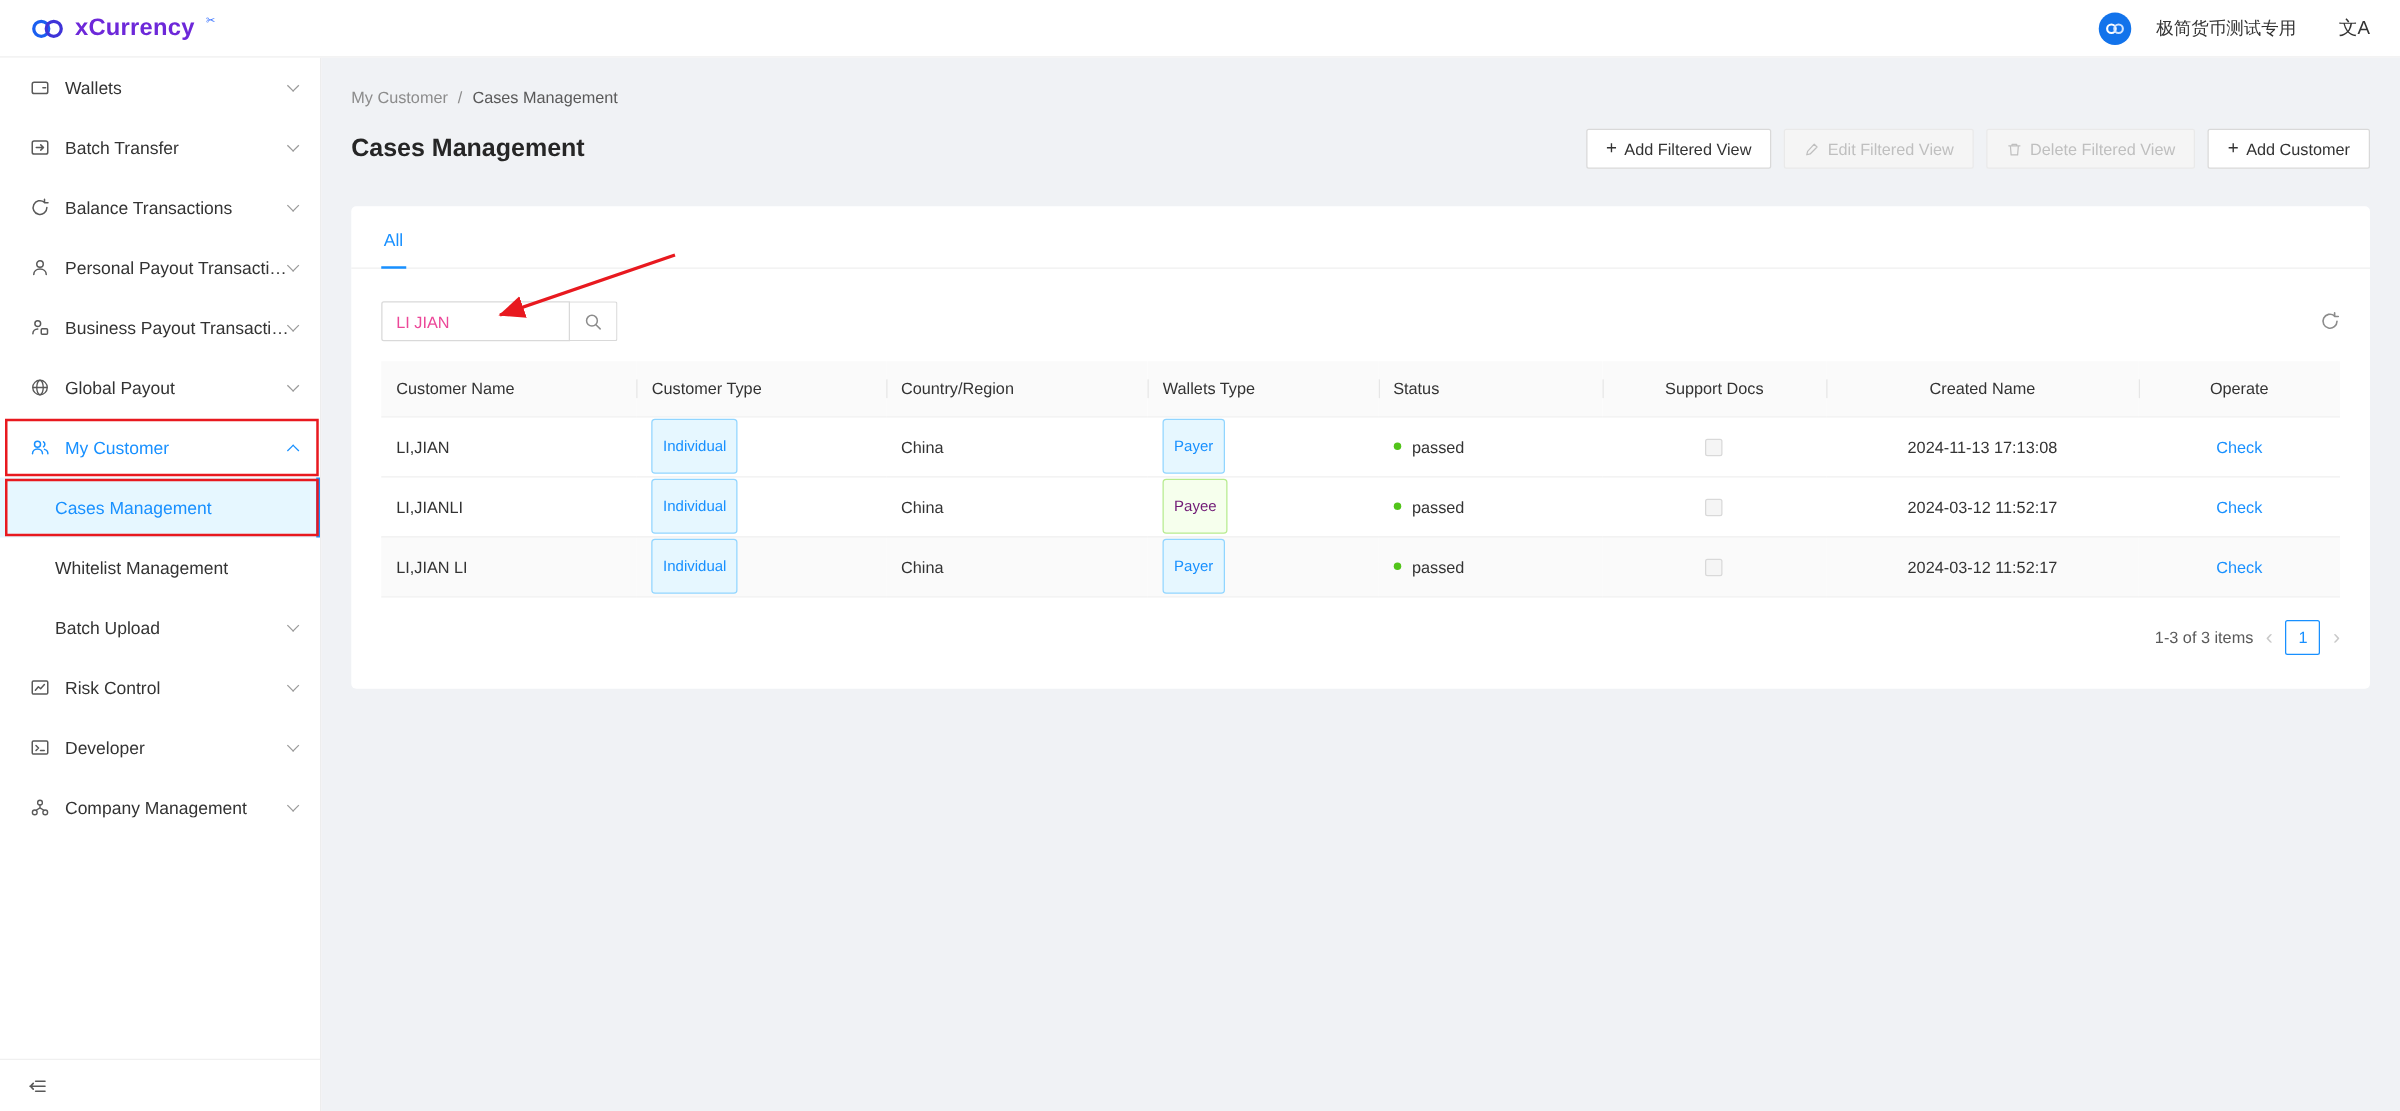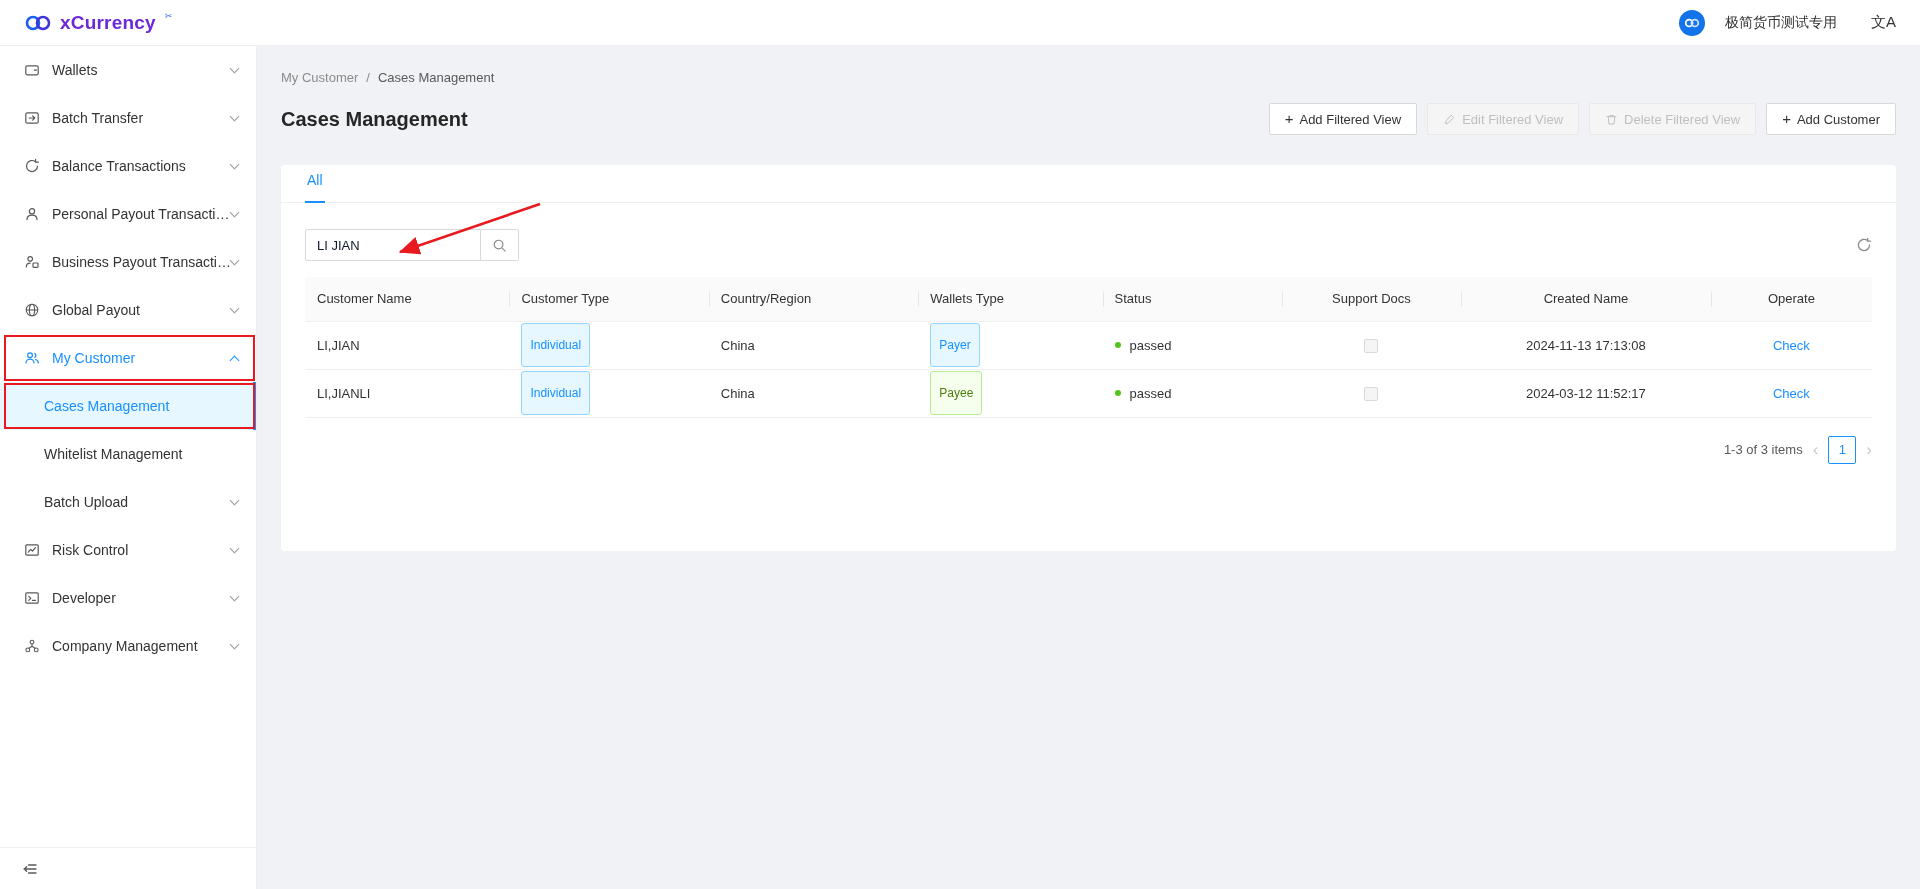--- a/index.html
+++ b/index.html
@@ -44,42 +44,42 @@
   .page-title{font-size:20px;font-weight:bold;color:#262626}
   .btn-group{display:flex;gap:10px}
   .btn{height:32px;padding:0 15px;border:1px solid #d9d9d9;background:#fff;border-radius:2px;font-size:13px;color:#333;display:flex;align-items:center;gap:6px;cursor:pointer;white-space:nowrap}
   .btn .b-icon{display:flex;color:inherit}
   .btn .b-icon svg{width:13px;height:13px}
   .btn.disabled{color:#bfbfbf;background:#f5f5f5;border-color:#e9e9e9;cursor:not-allowed}
   .plus-glyph{font-size:15px;line-height:1;position:relative;top:-1px}
 
   
   .card{background:#fff;margin-top:30px;border-radius:4px;min-height:386px;padding-bottom:6px}
-  .tabrow{border-bottom:1px solid #f0f0f0;padding:0 24px;height:38px;display:flex;align-items:flex-end}
+  .tabrow{border-bottom:1px solid #f0f0f0;padding:0 24px;height:50px;display:flex;align-items:flex-end}
   .tab{color:#1890ff;font-size:14px;padding:0 2px 13px;border-bottom:2px solid #1890ff;margin-bottom:-1px;cursor:pointer}
   .search-row{display:flex;align-items:center;justify-content:space-between;padding:26px 24px 16px}
   .search-group{display:flex}
-  .search-input{width:176px;height:32px;border:1px solid #d9d9d9;border-radius:2px 0 0 2px;padding:0 11px;font-size:13px;color:#0f172a;outline:none;font-family:"Liberation Sans",sans-serif}
+  .search-input{width:151px;height:32px;border:1px solid #d9d9d9;border-radius:2px 0 0 2px;padding:0 11px;font-size:13px;color:#ec4899;outline:none;font-family:"Liberation Sans",sans-serif}
   .search-btn{width:38px;height:32px;border:1px solid #d9d9d9;border-left:none;background:#fff;border-radius:0 2px 2px 0;display:flex;align-items:center;justify-content:center;color:#8c8c8c;cursor:pointer}
   .search-btn svg{width:15px;height:15px}
   .refresh-btn{color:#8c8c8c;cursor:pointer;display:flex}
   .refresh-btn svg{width:16px;height:16px}
 
   
   .table-wrap{padding:0 24px}
   table{width:100%;border-collapse:collapse;font-size:13px;color:#333;table-layout:fixed}
   thead th{background:#fafafa;height:44px;font-weight:500;text-align:left;padding:0 12px;border-bottom:1px solid #f0f0f0;position:relative;white-space:nowrap}
   thead th.center{text-align:center}
   thead th + th::before{content:"";position:absolute;left:0;top:50%;transform:translateY(-50%);width:1px;height:15px;background:#e6e6e6}
   tbody td{height:48px;padding:0 12px;border-bottom:1px solid #f0f0f0;white-space:nowrap}
   tbody td.center{text-align:center}
   tbody tr.shaded{background:#fafafa}
   .tag{display:inline-block;font-size:12px;line-height:18px;padding:12px 8px;border-radius:3px;border:1px solid transparent}
   .tag[data-variant="blue"]{color:#1890ff;background:#e6f7ff;border-color:#91d5ff}
-  .tag[data-variant="green"]{color:#4d7c0f;background:#f6ffed;border-color:#b7eb8f}
+  .tag[data-variant="green"]{color:#701a75;background:#f6ffed;border-color:#b7eb8f}
   .status-cell{display:flex;align-items:center;gap:9px}
   .status-dot{width:6px;height:6px;border-radius:50%;background:#52c41a;flex:none}
   .checkbox{width:14px;height:14px;border:1px solid #d9d9d9;background:#f5f5f5;border-radius:2px;display:inline-block;vertical-align:middle}
   .check-link{color:#1890ff;cursor:pointer}
 
   
   .pagination{display:flex;justify-content:flex-end;align-items:center;gap:10px;padding:18px 24px 14px;font-size:13px;color:#595959}
   .pg-chev{color:#c9c9c9;font-size:17px;line-height:1;cursor:default;user-select:none}
   .page-num{min-width:28px;height:28px;border:1px solid #1890ff;color:#1890ff;border-radius:2px;display:flex;align-items:center;justify-content:center;font-size:13px;background:#fff;cursor:pointer}
 
@@ -364,20 +364,35 @@
               <td>
                   <span class="status-cell">
                     <span class="status-dot"></span>
                     <span>passed</span>
                   </span>
                 </td>
               <td class="center"><span class="checkbox"></span></td>
               <td class="center">2024-03-12 11:52:17</td>
               <td class="center"><span class="check-link">Check</span></td>
             </tr>
+            <tr class="shaded">
+              <td>LI,JIAN LI</td>
+              <td><span class="tag" data-variant="blue">Individual</span></td>
+              <td>China</td>
+              <td><span class="tag" data-variant="blue">Payer</span></td>
+              <td>
+                  <span class="status-cell">
+                    <span class="status-dot"></span>
+                    <span>passed</span>
+                  </span>
+                </td>
+              <td class="center"><span class="checkbox"></span></td>
+              <td class="center">2024-03-12 11:52:17</td>
+              <td class="center"><span class="check-link">Check</span></td>
+            </tr>
           </tbody>
         </table>
       </div>
 
       <div class="pagination">
         <span>1-3 of 3 items</span>
         <span class="pg-chev">‹</span>
         <span class="page-num">1</span>
         <span class="pg-chev">›</span>
       </div>

